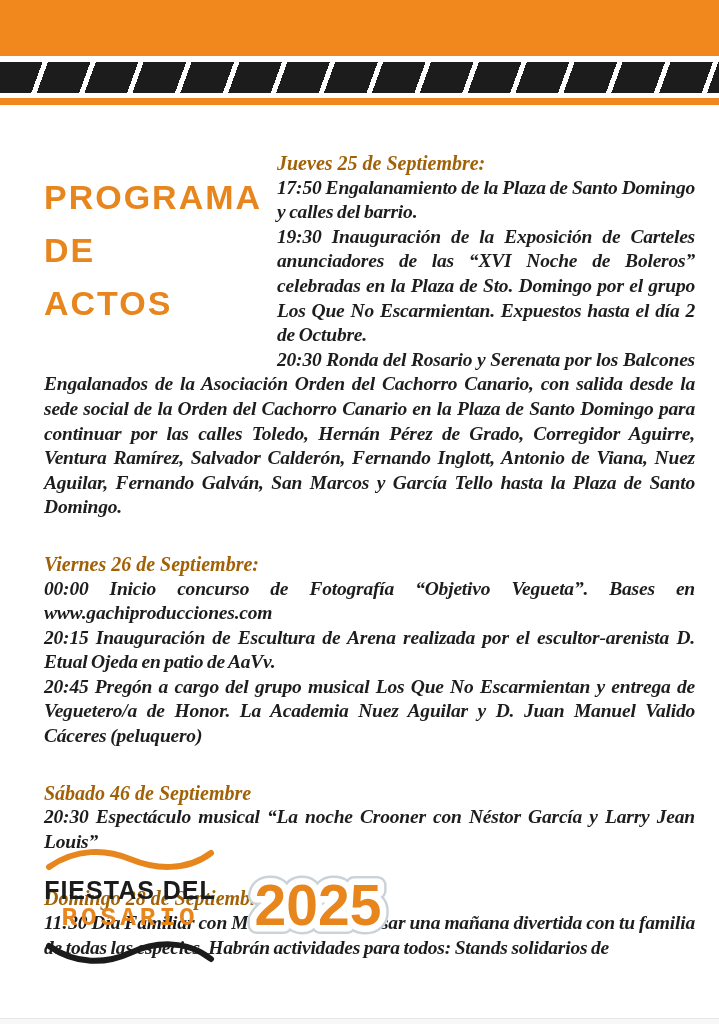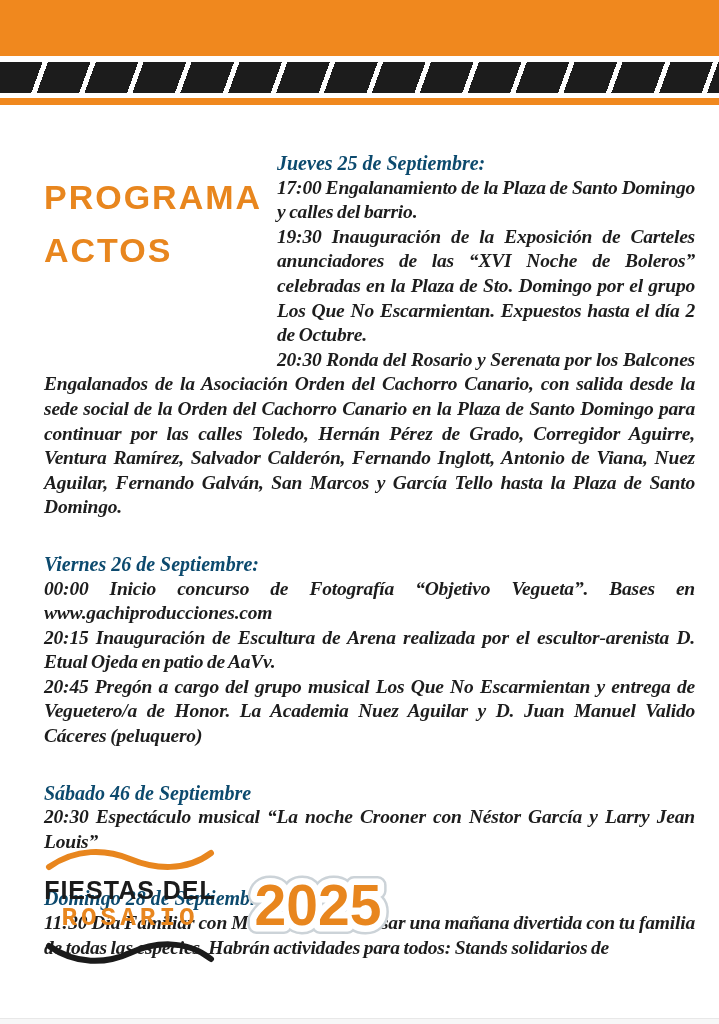--- a/index.html
+++ b/index.html
@@ -22,21 +22,21 @@
   .title-block {
     float:left; width:233px; height:200px; box-sizing:border-box;
     padding:20px 33px 0 0; text-align:left;
     font-family:"Liberation Sans", sans-serif; font-weight:bold;
     color:#E8861E; font-size:34px; line-height:53px; letter-spacing:2px;
   }
   .day { margin:0; }
   .day + .day { margin-top:32px; }
   .day-heading {
     margin:0; font-size:20px; line-height:24.6px;
-    font-style:italic; font-weight:bold; color:#0c4a6e;
+    font-style:italic; font-weight:bold; color:#a16207;
   }
   .event {
     margin:0; font-size:19.5px; line-height:24.6px;
     font-style:italic; font-weight:bold; color:#1d1d1d;
     text-align:justify; letter-spacing:-0.2px; word-spacing:-1px;
   }
 
   
   .footer {
     position:absolute; left:44px; top:846px;
@@ -69,26 +69,27 @@
   <div class="bar-top"></div>
   <div class="bar-gap1"></div>
   <div class="bar-stripes"></div>
   <div class="bar-gap2"></div>
   <div class="bar-thin"></div>
 
   <div class="content">
 
     <div class="title-block">
       <div>PROGRAMA</div>
+      <div>DE</div>
       <div>ACTOS</div>
     </div>
 
     <section class="day">
       <h2 class="day-heading">Jueves 25 de Septiembre:</h2>
-      <p class="event">17:00 Engalanamiento de la Plaza de Santo Domingo y calles del barrio.</p>
+      <p class="event">17:50 Engalanamiento de la Plaza de Santo Domingo y calles del barrio.</p>
       <p class="event">19:30 Inauguración de la Exposición de Carteles anunciadores de las “XVI Noche de Boleros” celebradas en la Plaza de Sto. Domingo por el grupo Los Que No Escarmientan. Expuestos hasta el día 2 de Octubre.</p>
       <p class="event">20:30 Ronda del Rosario y Serenata por los Balcones Engalanados de la Asociación Orden del Cachorro Canario, con salida desde la sede social de la Orden del Cachorro Canario en la Plaza de Santo Domingo para continuar por las calles Toledo, Hernán Pérez de Grado, Corregidor Aguirre, Ventura Ramírez, Salvador Calderón, Fernando Inglott, Antonio de Viana, Nuez Aguilar, Fernando Galván, San Marcos y García Tello hasta la Plaza de Santo Domingo.</p>
     </section>
 
     <section class="day">
       <h2 class="day-heading">Viernes 26 de Septiembre:</h2>
       <p class="event">00:00 Inicio concurso de Fotografía “Objetivo Vegueta”. Bases en www.gachiproducciones.com</p>
       <p class="event">20:15 Inauguración de Escultura de Arena realizada por el escultor-arenista D. Etual Ojeda en patio de AaVv.</p>
       <p class="event">20:45 Pregón a cargo del grupo musical Los Que No Escarmientan y entrega de Veguetero/a de Honor. La Academia Nuez Aguilar y D. Juan Manuel Valido Cáceres (peluquero)</p>
     </section>

